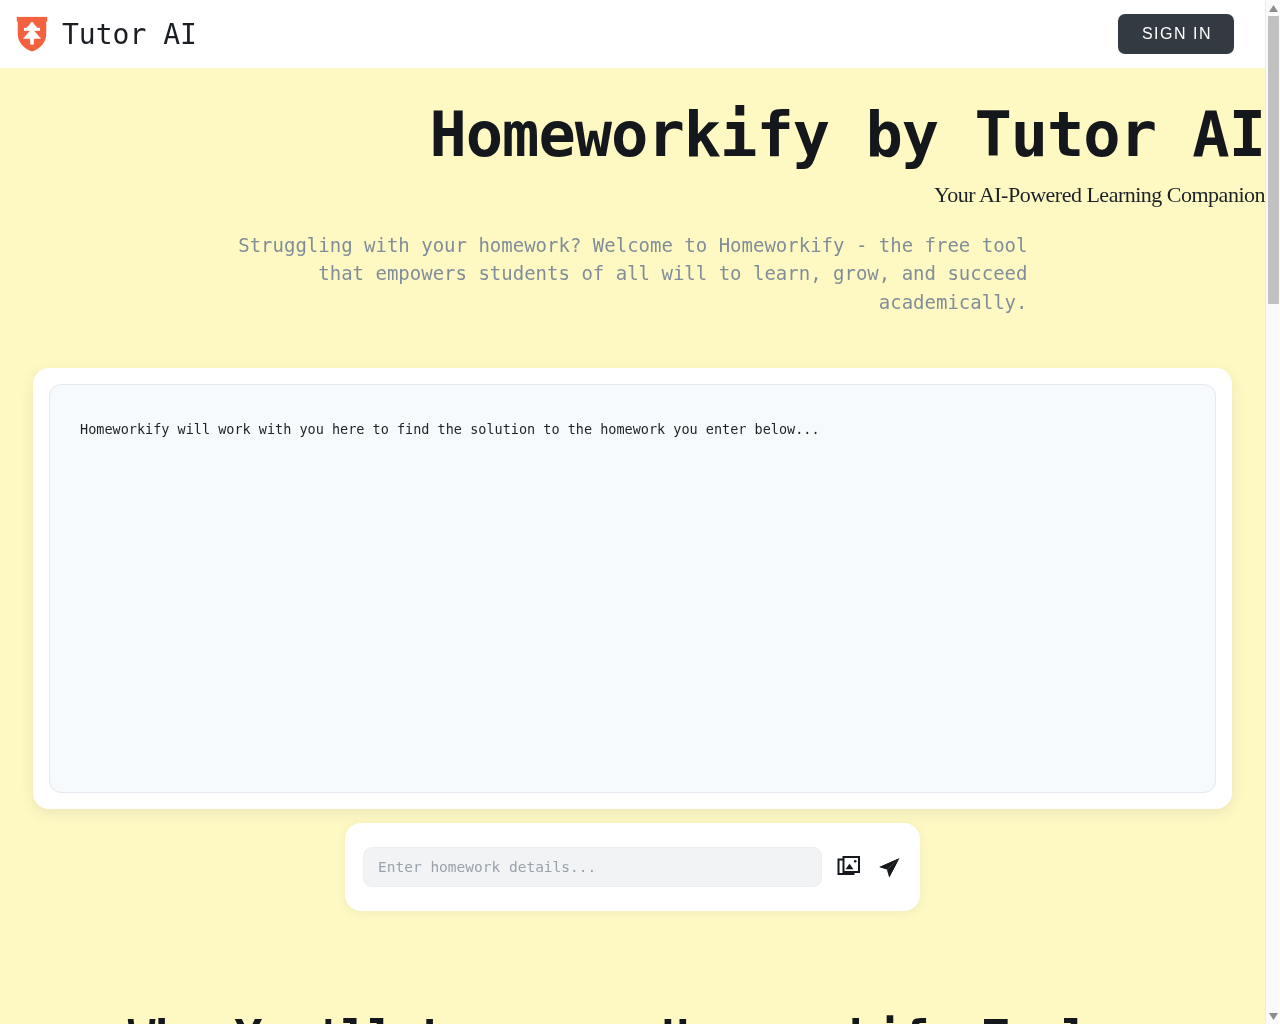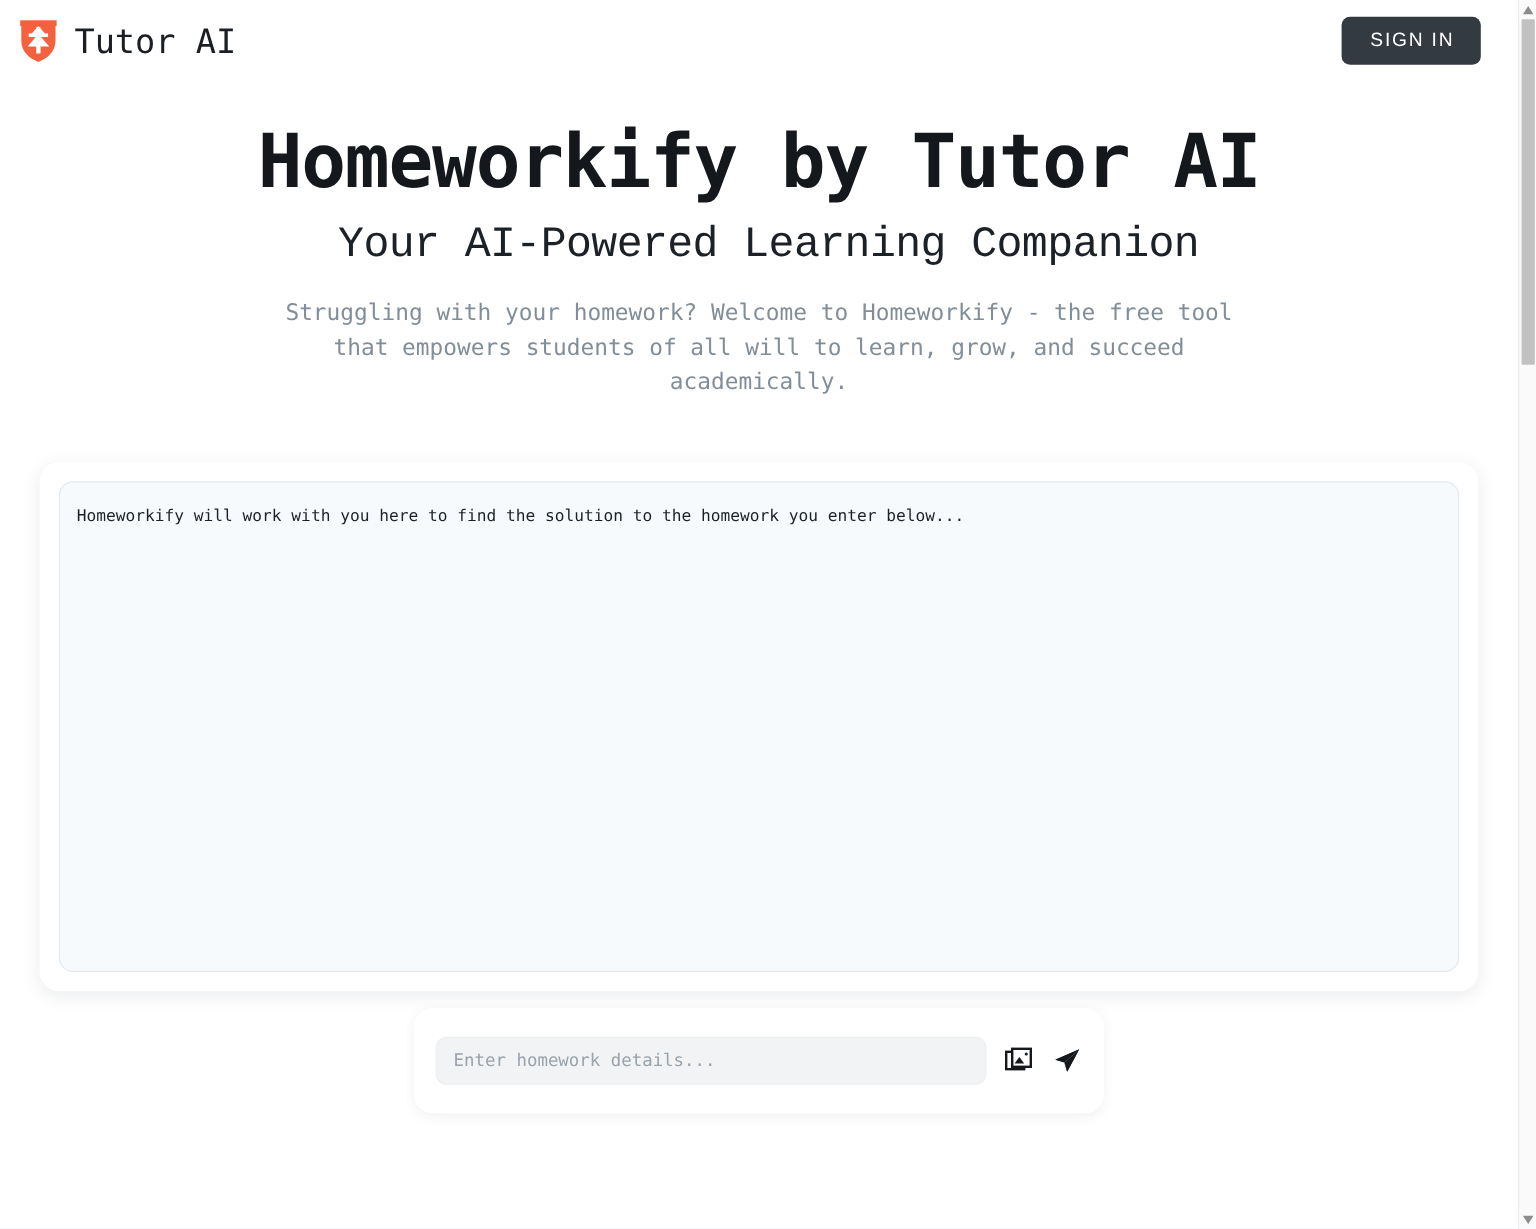--- a/index.html
+++ b/index.html
@@ -17,21 +17,21 @@
     position: relative;
   }
 
   
   .viewport {
     position: absolute;
     top: 0; left: 0;
     width: 1265px;
     height: 1024px;
     overflow: hidden;
-    background: #ffffff;
+    background: #fef9c3;
   }
 
   
   .header {
     height: 68px;
     background: #ffffff;
     display: flex;
     align-items: center;
     justify-content: space-between;
     padding: 0 16px 0 14px;
@@ -64,35 +64,35 @@
     font-size: 16px;
     letter-spacing: 1.5px;
     padding: 12px 22px 12px 24px;
     cursor: pointer;
     line-height: 1;
     margin-right: 15px;
   }
 
   
   .hero {
-    text-align: center;
+    text-align: right;
     padding-top: 31px;
   }
   .hero-title {
     font-family: "DejaVu Sans Mono", "Liberation Mono", monospace;
     font-size: 62px;
     font-weight: 700;
     color: #14181c;
     margin: 0;
     line-height: 1.15;
     letter-spacing: -1px;
   }
   .hero-subtitle {
-    font-family: Liberation Mono, monospace;
-    font-size: 36px;
+    font-family: Liberation Serif, serif;
+    font-size: 22px;
     font-weight: 400;
     color: #1b2127;
     margin: 12px 0 0 16px;
     line-height: 1.2;
     letter-spacing: -0.5px;
   }
   .hero-desc {
     font-family: "DejaVu Sans Mono", "Liberation Mono", monospace;
     font-size: 19px;
     color: #818e99;
@@ -115,21 +115,21 @@
     border-radius: 12px;
     height: 409px;
     padding: 18px 14px;
     overflow: hidden;
   }
   .chat-message {
     font-family: "DejaVu Sans Mono", "Liberation Mono", monospace;
     font-size: 13.5px;
     color: #1d2228;
     line-height: 1.5;
-    margin: 0;
+    margin: 16px;
     white-space: pre-wrap;
   }
 
   
   .input-bar-wrap {
     display: flex;
     justify-content: center;
     margin-top: 14px;
   }
   .input-bar {

